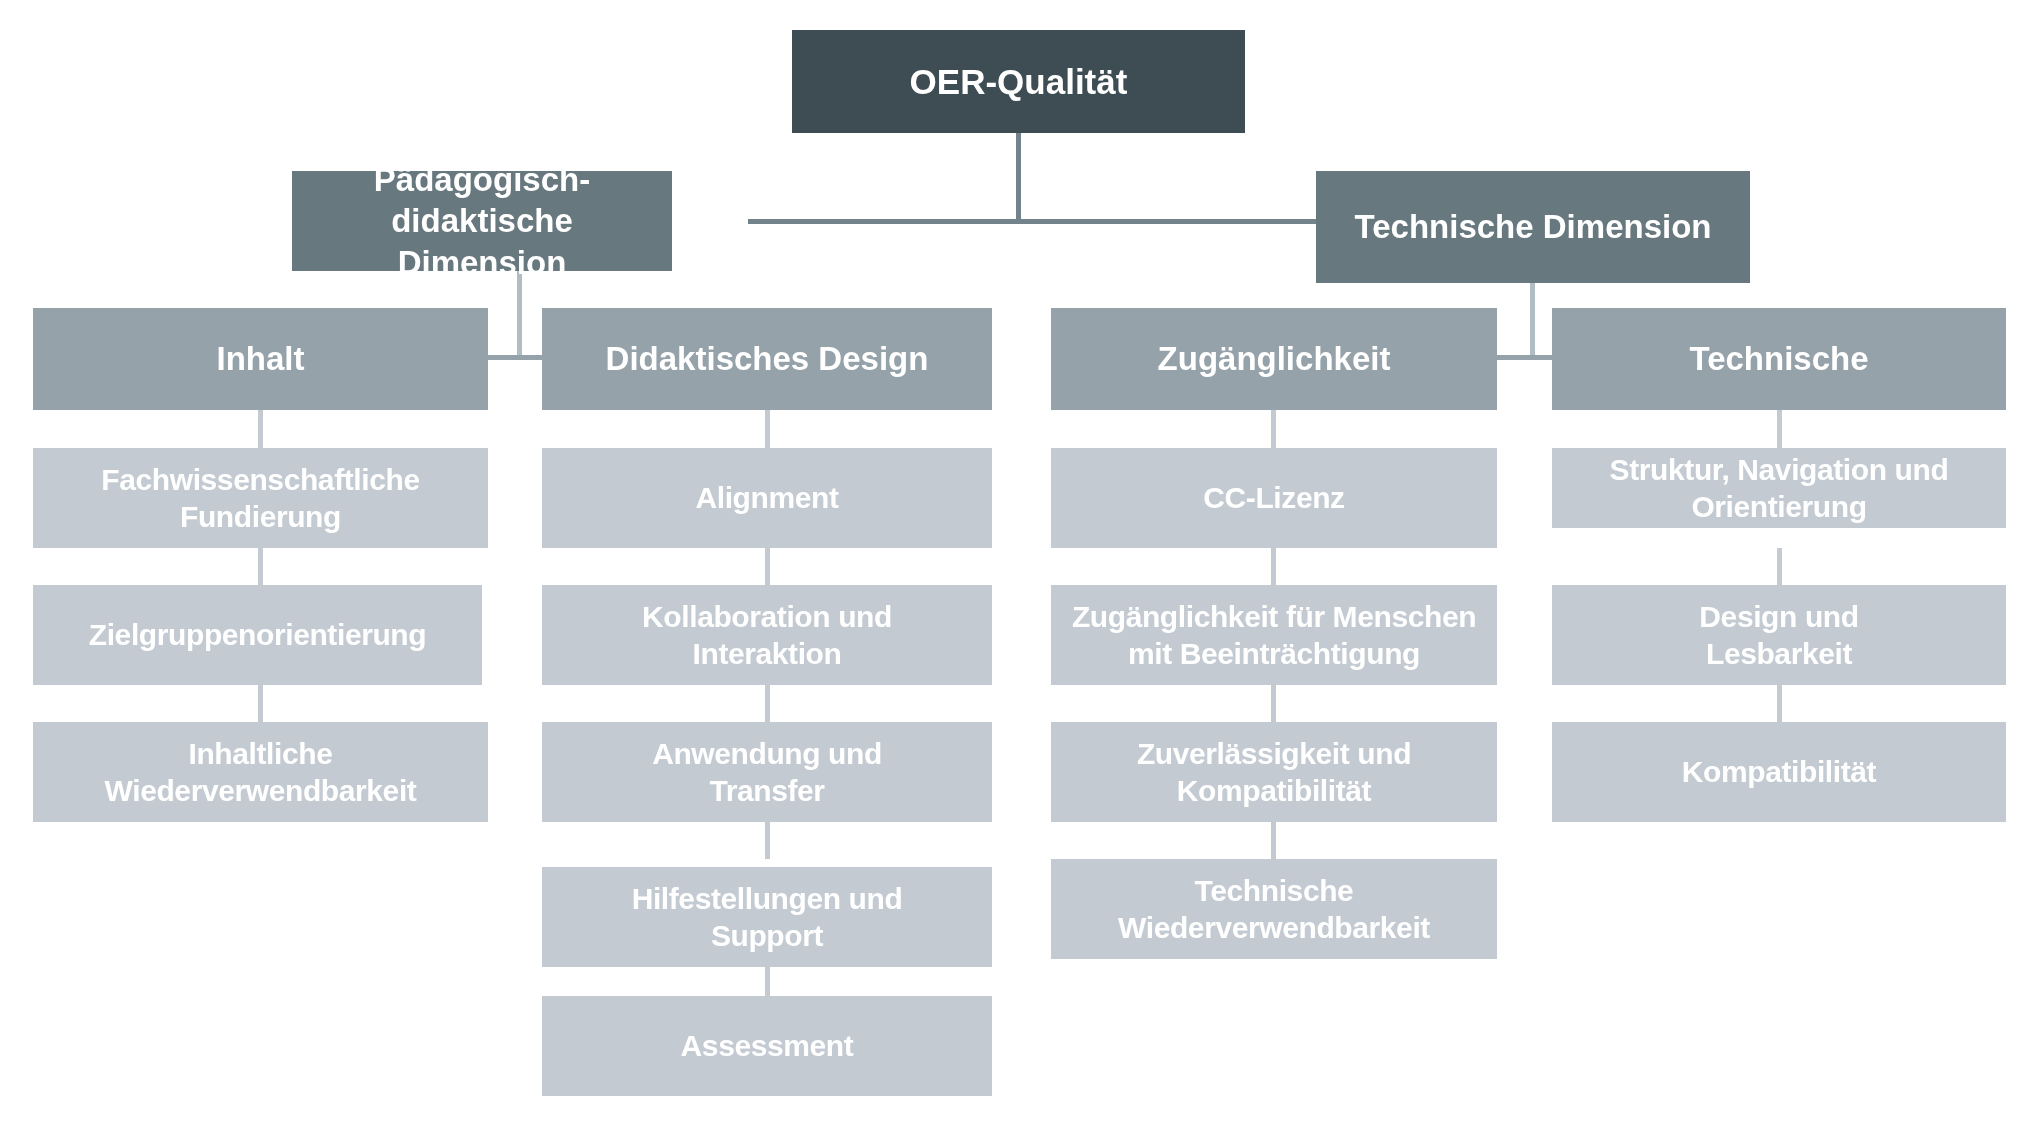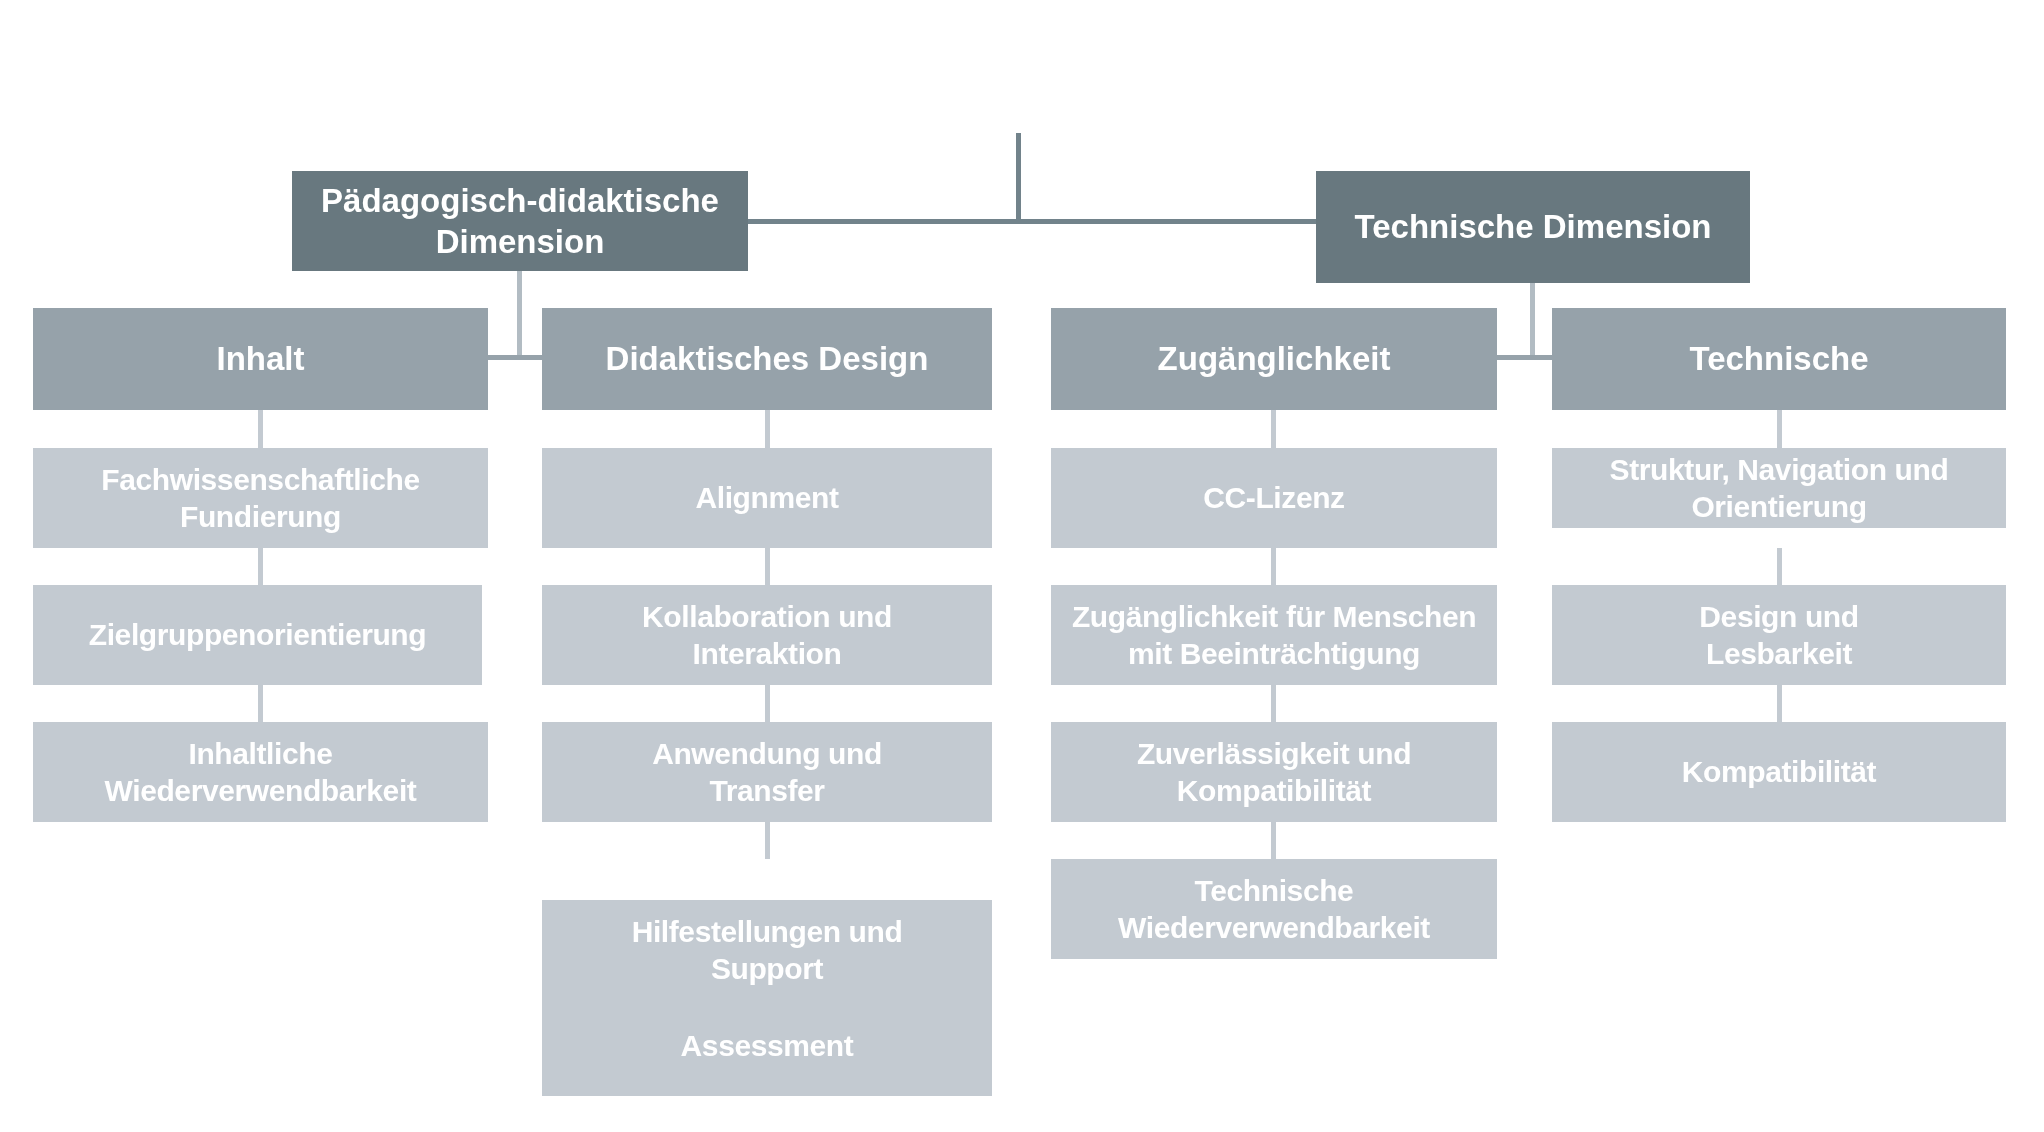--- a/index.html
+++ b/index.html
@@ -59,42 +59,43 @@
 
   <div class="line line-leaf" style="left:1271px;top:410px;width:5px;height:38px"></div>
   <div class="line line-leaf" style="left:1271px;top:548px;width:5px;height:37px"></div>
   <div class="line line-leaf" style="left:1271px;top:685px;width:5px;height:37px"></div>
   <div class="line line-leaf" style="left:1271px;top:822px;width:5px;height:37px"></div>
 
   <div class="line line-leaf" style="left:1777px;top:410px;width:5px;height:38px"></div>
   <div class="line line-leaf" style="left:1777px;top:548px;width:5px;height:37px"></div>
   <div class="line line-leaf" style="left:1777px;top:685px;width:5px;height:37px"></div>
 
+  <div class="node lvl-root" style="left:792px;top:30px;width:453px;height:103px">OER-Qualität</div>
 
-  <div class="node lvl-dim" style="left:292px;top:171px;width:456px;height:100px">Pädagogisch-didaktische
+  <div class="node lvl-dim" style="left:292px;top:171px;width:380px;height:100px">Pädagogisch-didaktische
 Dimension</div>
   <div class="node lvl-dim" style="left:1316px;top:171px;width:434px;height:112px">Technische Dimension</div>
 
   <div class="node lvl-cat" style="left:33px;top:308px;width:455px;height:102px">Inhalt</div>
   <div class="node lvl-cat" style="left:542px;top:308px;width:450px;height:102px">Didaktisches Design</div>
   <div class="node lvl-cat" style="left:1051px;top:308px;width:446px;height:102px">Zugänglichkeit</div>
   <div class="node lvl-cat" style="left:1552px;top:308px;width:454px;height:102px">Technische</div>
 
   <div class="node lvl-leaf" style="left:33px;top:448px;width:455px;height:100px">Fachwissenschaftliche
 Fundierung</div>
   <div class="node lvl-leaf" style="left:33px;top:585px;width:449px;height:100px">Zielgruppenorientierung</div>
   <div class="node lvl-leaf" style="left:33px;top:722px;width:455px;height:100px">Inhaltliche
 Wiederverwendbarkeit</div>
 
   <div class="node lvl-leaf" style="left:542px;top:585px;width:450px;height:100px">Kollaboration und
 Interaktion</div>
   <div class="node lvl-leaf" style="left:542px;top:448px;width:450px;height:100px">Alignment</div>
   <div class="node lvl-leaf" style="left:542px;top:722px;width:450px;height:100px">Anwendung und
 Transfer</div>
-  <div class="node lvl-leaf" style="left:542px;top:900px;width:450px;height:100px">Hilfestellungen und
+  <div class="node lvl-leaf" style="left:542px;top:867px;width:450px;height:100px">Hilfestellungen und
 Support</div>
   <div class="node lvl-leaf" style="left:542px;top:996px;width:450px;height:100px">Assessment</div>
 
   <div class="node lvl-leaf" style="left:1051px;top:448px;width:446px;height:100px">CC-Lizenz</div>
   <div class="node lvl-leaf" style="left:1051px;top:585px;width:446px;height:100px">Zugänglichkeit für Menschen
 mit Beeinträchtigung</div>
   <div class="node lvl-leaf" style="left:1051px;top:722px;width:446px;height:100px">Zuverlässigkeit und
 Kompatibilität</div>
   <div class="node lvl-leaf" style="left:1051px;top:859px;width:446px;height:100px">Technische
 Wiederverwendbarkeit</div>

